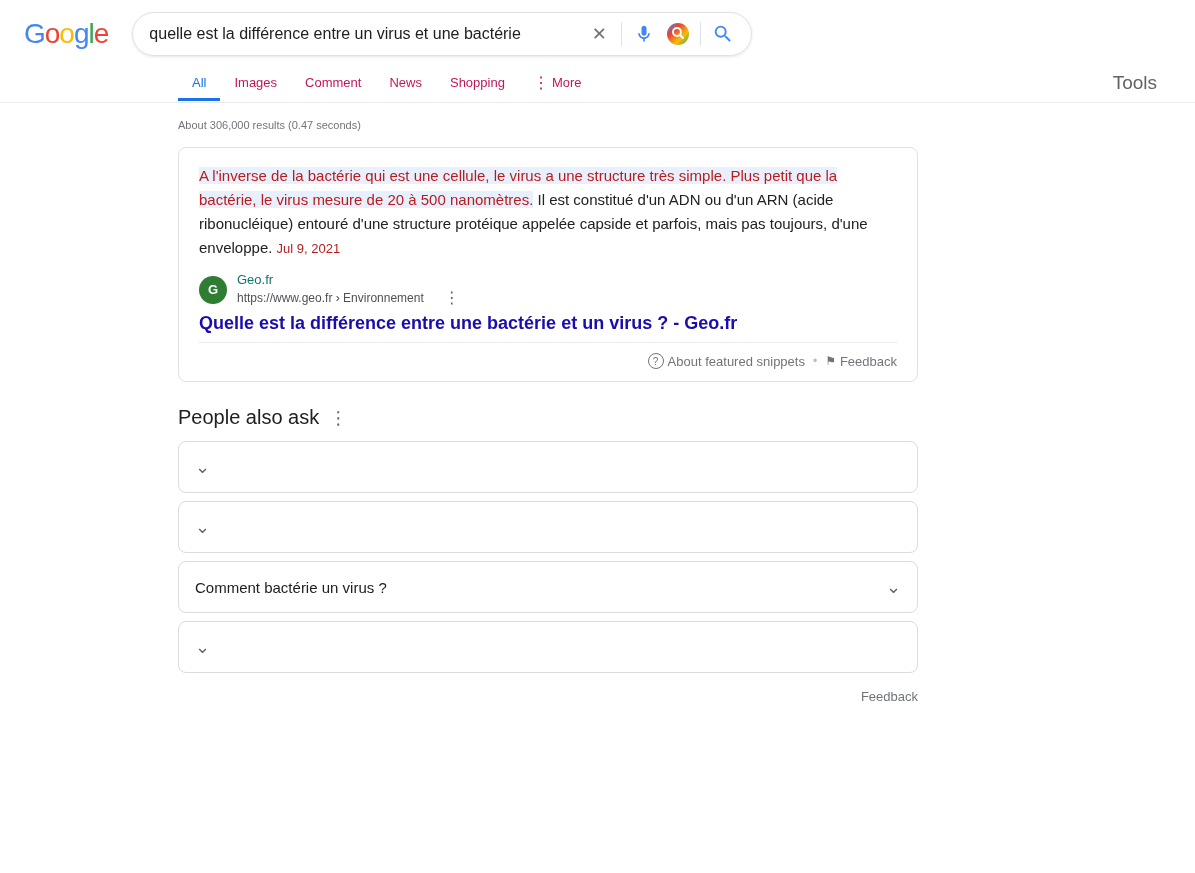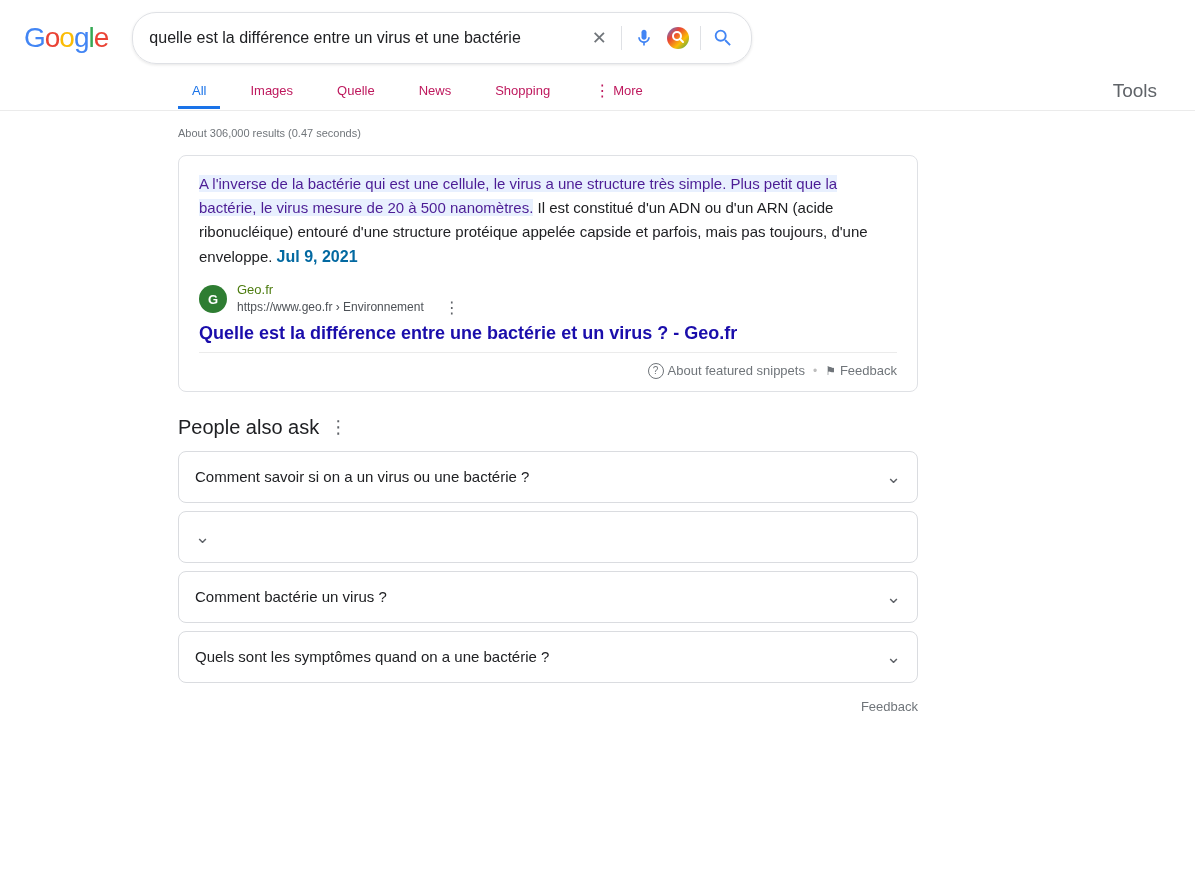--- a/index.html
+++ b/index.html
@@ -41,21 +41,21 @@
       position: relative;
     }
     .search-bar {
       display: flex;
       align-items: center;
       border: 1px solid #dfe1e5;
       border-radius: 24px;
       padding: 8px 16px;
       gap: 18px;
       box-shadow: 0 1px 3px rgba(0,0,0,0.1);
-      height: 52px;
+      height: 44px;
     }
     .search-input {
       flex: 1;
       border: none;
       outline: none;
       font-size: 16px;
       color: #202124;
       background: transparent;
     }
     .search-icons {
@@ -86,21 +86,21 @@
       height: 24px;
       background: #dfe1e5;
     }
 
     
     .nav {
       display: flex;
       align-items: center;
       padding: 8px 24px 0 178px;
       border-bottom: 1px solid #ebebeb;
-      gap: 16px;
+      gap: 0;
     }
     .nav-item {
       display: flex;
       align-items: center;
       gap: 4px;
       padding: 8px 14px;
       color: #be185d;
       font-size: 13px;
       cursor: pointer;
       text-decoration: none;
@@ -137,26 +137,25 @@
       max-width: 740px;
     }
     .snippet-text {
       font-size: 15px;
       line-height: 1.6;
       color: #202124;
       margin-bottom: 12px;
     }
     .snippet-text .highlighted {
       background-color: #e8f0fe;
-      color: #4c1d95;
+      color: #b91c1c;
     }
     .snippet-date {
-      color: #0369a1;
-      font-size: 16px;
-      font-weight: bold;
+      color: #b91c1c;
+      font-size: 13px;
     }
     .snippet-source {
       display: flex;
       align-items: center;
       gap: 10px;
       margin-top: 10px;
       margin-bottom: 6px;
     }
     .source-favicon {
       width: 28px;
@@ -171,21 +170,21 @@
       font-weight: bold;
       flex-shrink: 0;
     }
     .source-info {
       display: flex;
       flex-direction: column;
       gap: 1px;
     }
     .source-name {
       font-size: 13px;
-      color: #4d7c0f;
+      color: #0f766e;
     }
     .source-url {
       font-size: 12px;
       color: #4d5156;
       display: flex;
       align-items: center;
       gap: 20px;
     }
     .source-url .dots-icon {
       color: #5f6368;
@@ -326,21 +325,21 @@
           </svg>
         </button>
       </div>
     </div>
   </div>
 </div>
 
 <nav class="nav">
   <a class="nav-item active">All</a>
   <a class="nav-item">Images</a>
-  <a class="nav-item">Quelle</a>
+  <a class="nav-item">Comment</a>
   <a class="nav-item">News</a>
   <a class="nav-item">Shopping</a>
   <a class="nav-item" style="display:flex;align-items:center;gap:3px;">
     <span style="font-size:16px;">⋮</span>
     <span>More</span>
   </a>
   <span class="nav-tools">Tools</span>
 </nav>
 
 <main class="main">
@@ -378,32 +377,30 @@
     </div>
   </div>
 
   <div class="paa-section">
     <div class="paa-header">
       <span class="paa-title">People also ask</span>
       <span class="paa-dots">⋮</span>
     </div>
 
     <div class="paa-item">
-      <span class="paa-question">Comment savoir si on a un virus ou une bactérie ?</span>
       <span class="paa-chevron">⌄</span>
     </div>
     <div class="paa-item">
       <span class="paa-chevron">⌄</span>
     </div>
     <div class="paa-item">
       <span class="paa-question">Comment bactérie un virus ?</span>
       <span class="paa-chevron">⌄</span>
     </div>
     <div class="paa-item">
-      <span class="paa-question">Quels sont les symptômes quand on a une bactérie ?</span>
       <span class="paa-chevron">⌄</span>
     </div>
 
     <div class="footer-feedback">
       <span class="footer-feedback-link">Feedback</span>
     </div>
   </div>
 </main>
 
 </body></html>

